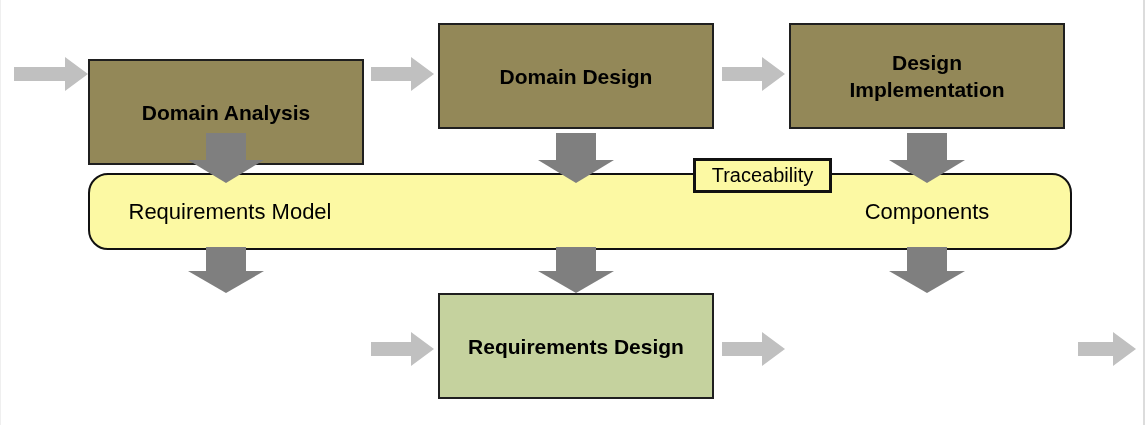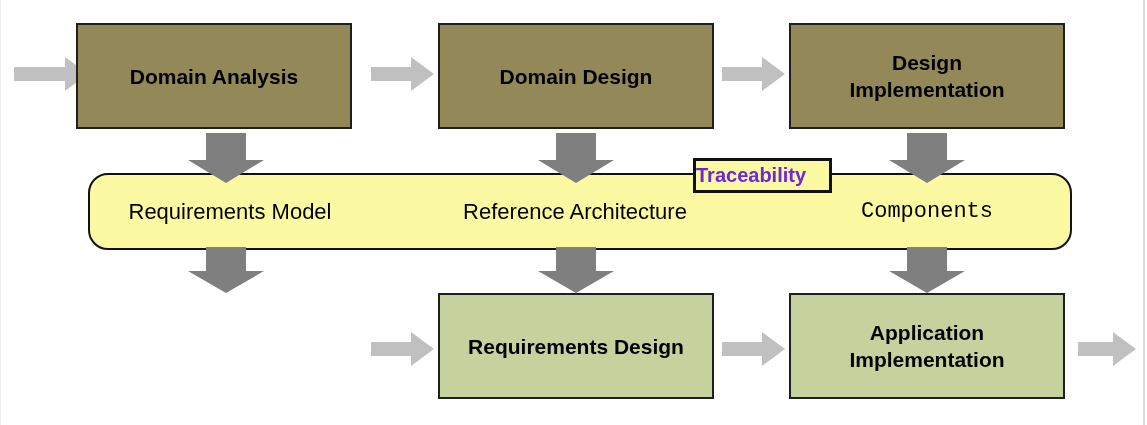--- a/index.html
+++ b/index.html
@@ -24,50 +24,50 @@
     font-weight:bold;font-size:21px;line-height:27px;color:#000;
     box-sizing:content-box;
     padding:0 0;
   }
   .pbox .lbl{display:block;width:100%;padding:0 6px;box-sizing:border-box;}
   .pbox.impl .lbl{padding:0 50px;}
   .domain{background:#938858;}
   .application{background:#C5D29E;}
   .row-top{top:23px;}
   .row-bottom{top:293px;}
-  .col1{left:76px;}
+  .col1{left:88px;margin-top:36px;}
   .col2{left:438px;}
   .col3{left:789px;}
 
   
   .banner{
     position:absolute;
     left:88px;top:173px;width:980px;height:73px;
     background:#FCF9A3;
     border:2px solid #111;
     border-radius:20px;
     z-index:1;
   }
   .banner-label{
     position:absolute;top:173px;height:77px;line-height:77px;
     width:300px;text-align:center;
     font-size:22px;color:#000;z-index:2;
   }
   .bl1{left:80px;text-align:center;}
   .bl2{left:425px;}
-  .bl3{left:777px;font-family:Liberation Mono, monospace;}
+  .bl3{left:777px;}
 
   .trace-tag{
     position:absolute;
     left:693px;top:158px;width:133px;height:29px;
     background:#FCF9A3;
     border:3px solid #111;
     z-index:4;
-    line-height:29px;
-    font-weight:bold;font-size:20px;color:#6d28d9;
+    text-align:center;line-height:29px;
+    font-weight:normal;font-size:20px;color:#000000;
   }
 
   
   .arrow-down{position:absolute;display:flex;flex-direction:column;align-items:center;z-index:3;width:76px;}
   .arrow-down .shaft{width:40px;background:#7f7f7f;}
   .arrow-down .head{width:0;height:0;border-left:38px solid transparent;border-right:38px solid transparent;border-top:23px solid #7f7f7f;}
   .ad-r1{top:133px;}
   .ad-r1 .shaft{height:27px;}
   .ad-r2{top:247px;}
   .ad-r2 .shaft{height:24px;}
@@ -122,43 +122,39 @@
     <div class="shaft"></div>
     <div class="head"></div>
   </div>
   <div class="arrow-down ad-r1 adc3">
     <div class="shaft"></div>
     <div class="head"></div>
   </div>
 
   <div class="banner"></div>
   <div class="banner-label bl1">Requirements Model</div>
-  <div class="banner-label bl2">Reference Architecture</div>
   <div class="banner-label bl3">Components</div>
   <div class="trace-tag">Traceability</div>
 
   <div class="arrow-down ad-r2 adc1">
     <div class="shaft"></div>
     <div class="head"></div>
   </div>
   <div class="arrow-down ad-r2 adc2">
     <div class="shaft"></div>
     <div class="head"></div>
   </div>
   <div class="arrow-down ad-r2 adc3">
     <div class="shaft"></div>
     <div class="head"></div>
   </div>
 
   <div class="pbox application row-bottom col2">
     <span class="lbl">Requirements Design</span>
   </div>
-  <div class="pbox application row-bottom col3 impl">
-    <span class="lbl">Application Implementation</span>
-  </div>
 
   <div class="arrow-right ar-bottom" style="left:371px;width:63px;">
     <div class="shaft"></div>
     <div class="head"></div>
   </div>
   <div class="arrow-right ar-bottom" style="left:722px;width:63px;">
     <div class="shaft"></div>
     <div class="head"></div>
   </div>
   <div class="arrow-right ar-bottom" style="left:1078px;width:58px;">

